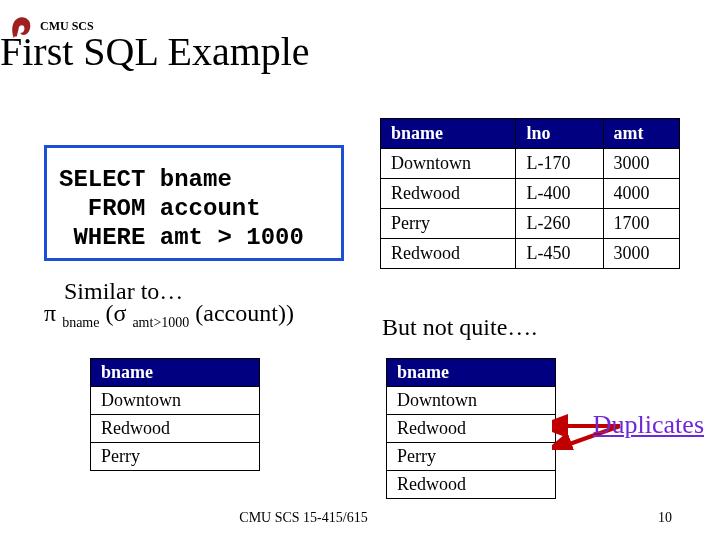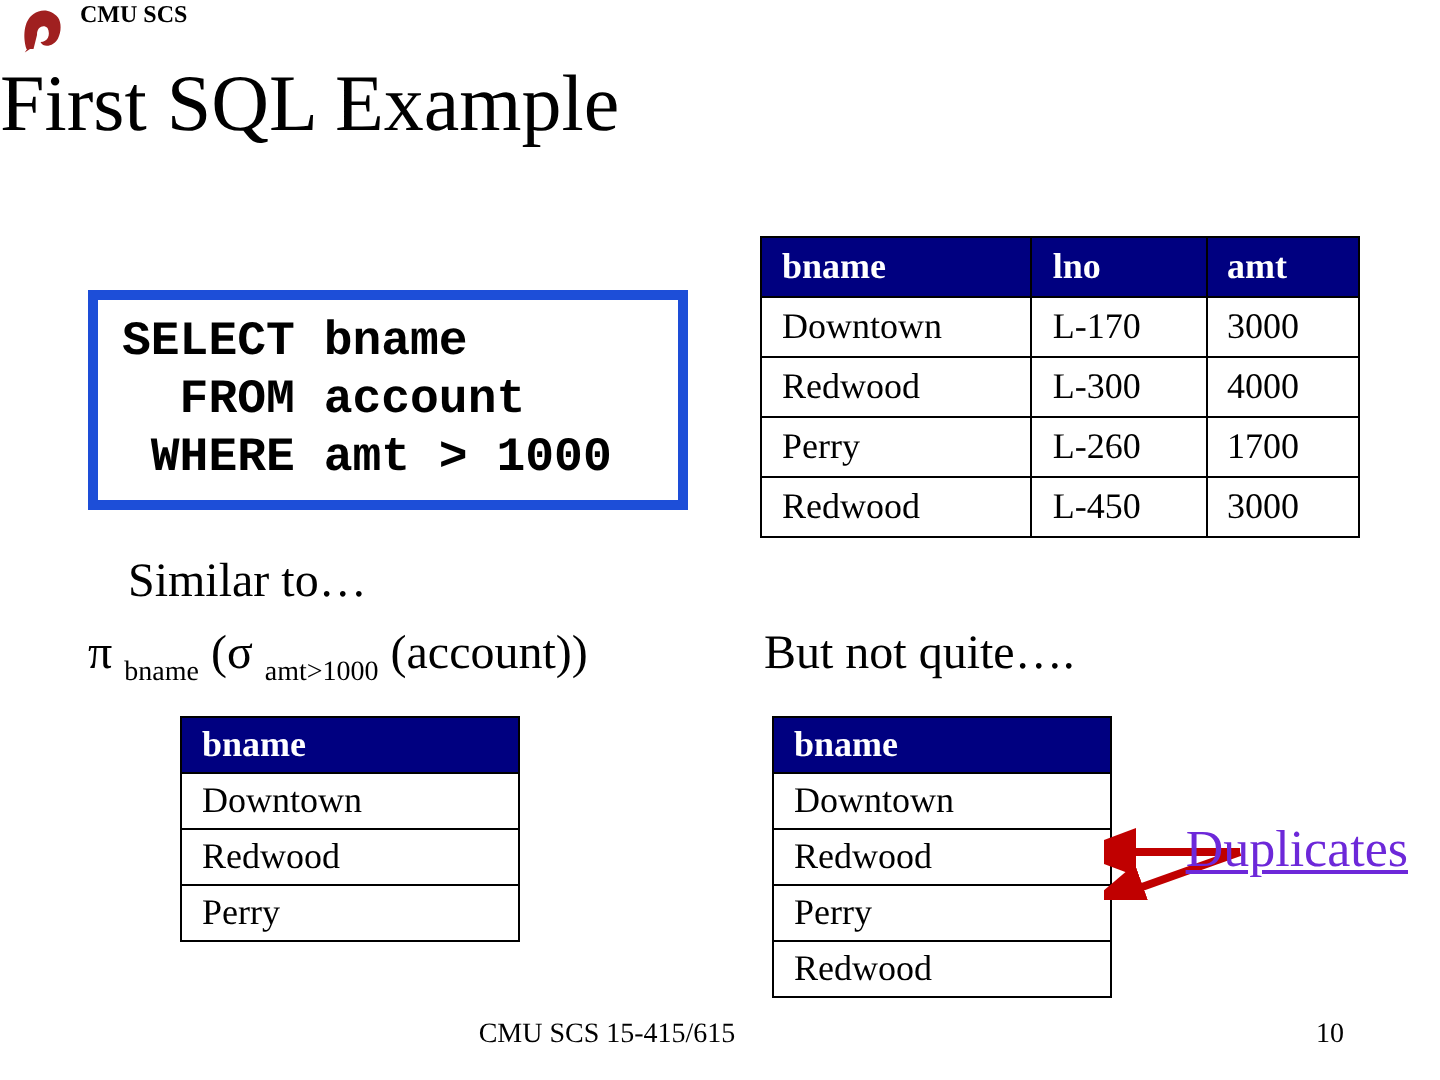--- a/index.html
+++ b/index.html
@@ -8,45 +8,46 @@
     width: 720px;
     height: 540px;
     background: #fff;
     font-family: "Times New Roman", Times, serif;
     color: #000;
     position: relative;
     overflow: hidden;
   }
   .header {
     position: absolute;
-    top: 0;
+    top: 12px;
     left: 8px;
     display: flex;
+    align-items: center;
     font-family: "Times New Roman", serif;
     font-weight: bold;
     font-size: 12px;
   }
   .logo {
     width: 28px;
     height: 28px;
     margin-right: 4px;
   }
   .title {
     font-size: 40px;
     font-family: "Times New Roman", serif;
     margin-top: 28px;
     margin-bottom: 18px;
   }
   .sql-box {
     position: absolute;
     top: 145px;
     left: 44px;
     width: 300px;
-    border: 5px solid #1d4ed8;
-    padding: 8px 12px 6px 12px;
+    border: 3px solid #1d4ed8;
+    padding: 18px 12px 6px 12px;
     font-family: "Courier New", monospace;
     font-size: 24px;
     font-weight: bold;
     line-height: 1.2;
     white-space: pre;
   }
   .main-table {
     position: absolute;
     top: 118px;
     right: 40px;
@@ -69,21 +70,21 @@
   }
   .similar {
     position: absolute;
     top: 278px;
     left: 64px;
     font-size: 24px;
     font-family: "Times New Roman", serif;
   }
   .rel-alg {
     position: absolute;
-    top: 314px;
+    top: 300px;
     left: 44px;
     font-size: 24px;
     font-family: "Times New Roman", serif;
   }
   .rel-alg .op {
     font-family: "Symbol","Times New Roman",serif;
   }
   .rel-alg .sub {
     font-size: 14px;
     vertical-align: sub;
@@ -175,21 +176,21 @@
   </tr>
     </thead>
   <tbody>
     <tr>
         <td>Downtown</td>
         <td>L-170</td>
         <td>3000</td>
       </tr>
     <tr>
         <td>Redwood</td>
-        <td>L-300</td>
+        <td>L-400</td>
         <td>4000</td>
       </tr>
     <tr>
         <td>Perry</td>
         <td>L-260</td>
         <td>1700</td>
       </tr>
     <tr>
         <td>Redwood</td>
         <td>L-450</td>

